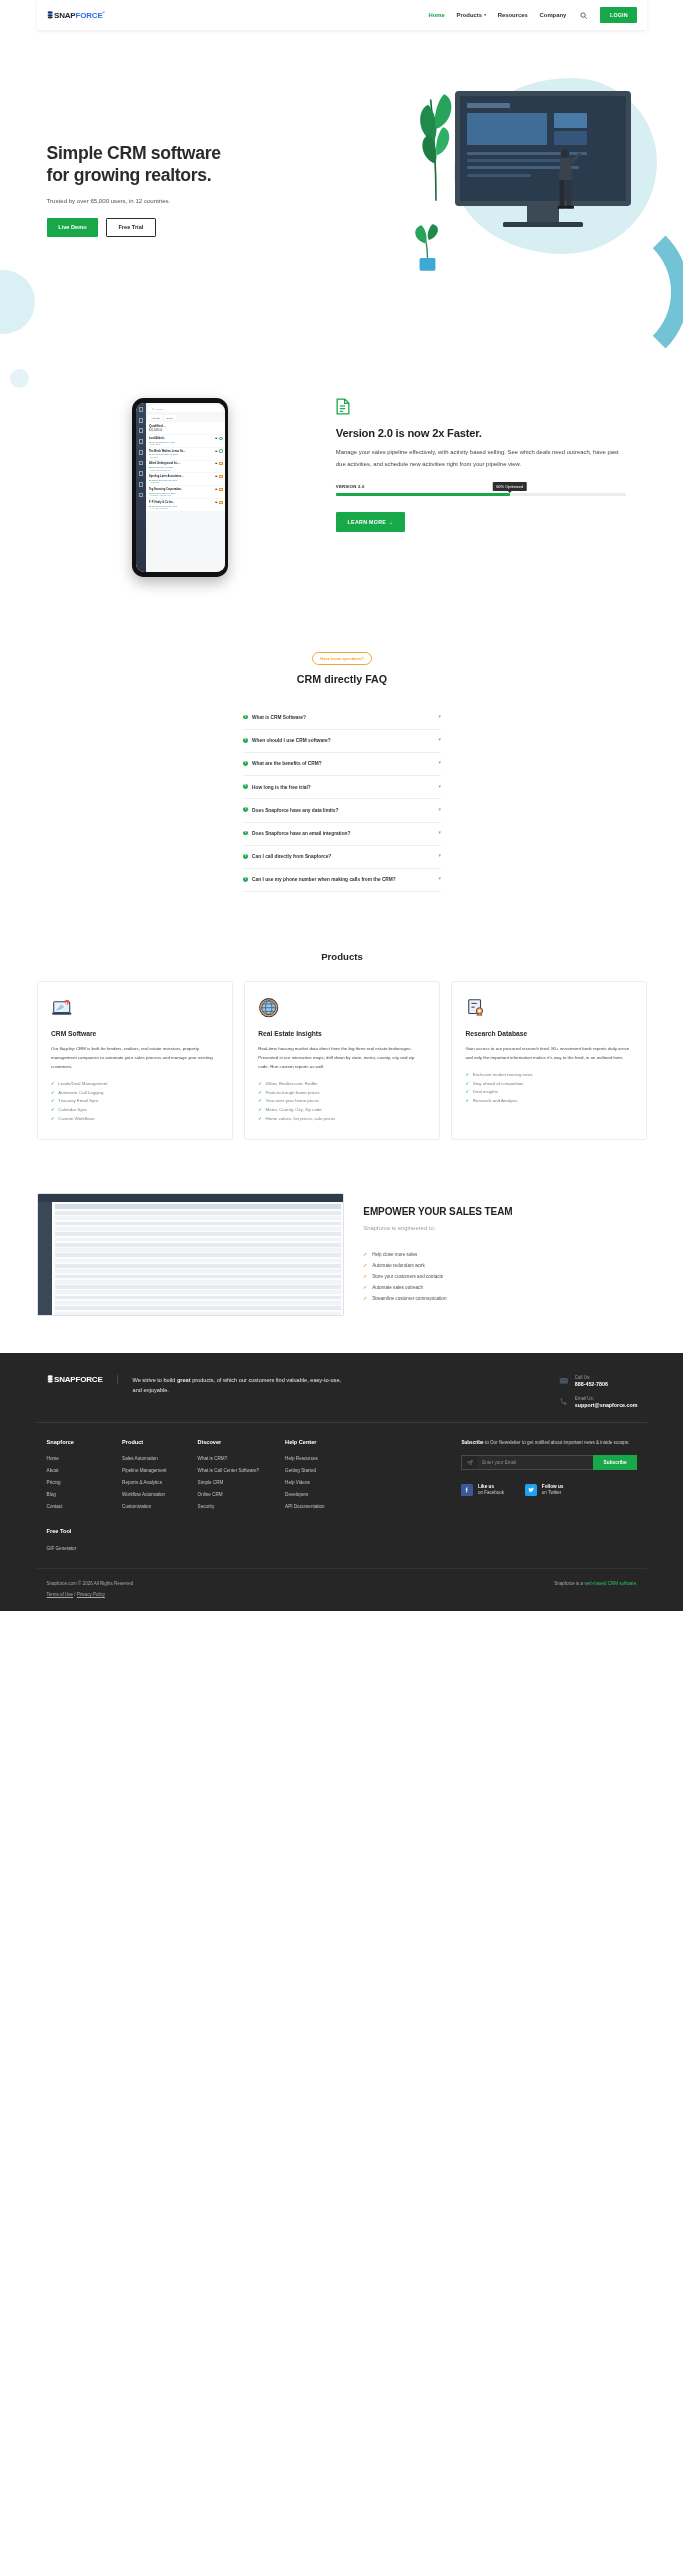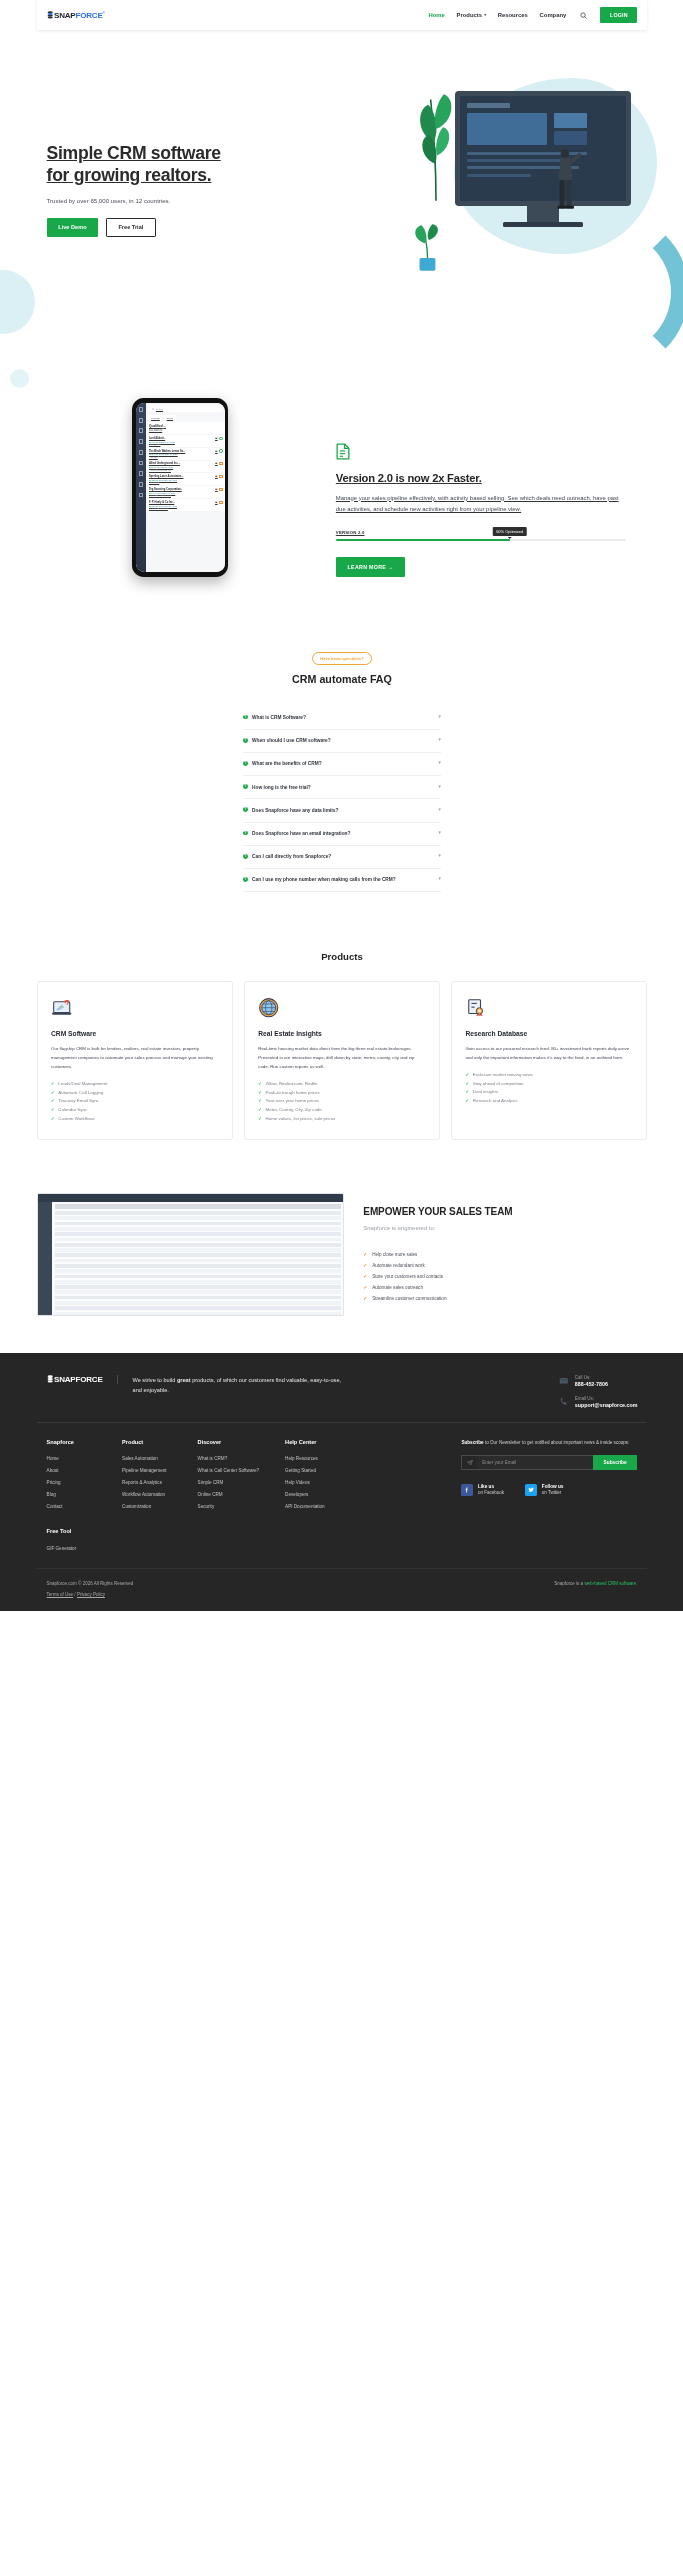--- a/index.html
+++ b/index.html
@@ -42,21 +42,20 @@
     padding: 4.8px 9.6px; border: none; border-radius: 1.1px; letter-spacing:0.2px; cursor: pointer;
   }
 
   
   .hero { position: relative; height: 320px; padding: 0 37px; }
   .hero-inner { display: flex; align-items: center; height: 100%; padding: 0 9.6px; }
   .hero-left { width: 46%; position: relative; z-index: 5; }
   .hero-title {
     font-size: 17.6px; line-height: 1.22; font-weight: 800; color: #2b2b2b;
     letter-spacing: -0.3px;
-    text-decoration: underline;
   }
   .hero-sub { margin-top: 10.7px; font-size: 6.1px; color: #4b5058; }
   .hero-btns { margin-top: 14px; display: flex; gap: 7.5px; }
   .btn-green {
     background: #18a749; color: #fff; border: none; font-size: 5.6px; font-weight: 700;
     padding: 5.9px 11.7px; cursor: pointer; border-radius: 1.1px;
   }
   .btn-outline {
     background: #fff; color: #2b2b2b; border: 0.5px solid #2b2b2b; font-size: 5.6px;
     font-weight: 700; padding: 5.3px 11.7px; cursor: pointer; border-radius: 1.1px;
@@ -90,21 +89,21 @@
   }
   .monitor-screen { width: 100%; height: 100%; background: #2a3b4d; border-radius: 1.6px; position: relative; overflow:hidden;}
   .m-card { position:absolute; background:#3f6d98; border-radius:1.1px; }
   .monitor-stand { width: 32px; height: 16px; background:#3b4a56; margin: 0 auto; }
   .monitor-base { width: 80px; height: 4.8px; background:#2f3c47; margin: 0 auto; border-radius:1.6px; }
   .plant { position:absolute; left: 32px; top: 16px; z-index: 2; }
   .person { position:absolute; left: 170px; top: 85px; z-index: 5; }
   .plant-pot { position:absolute; left: 29px; top: 160px; z-index: 4; }
 
   
-  .version-sec { padding: 48px 37px 32px; display: flex; align-items: flex-end; gap: 12px; text-decoration: underline; }
+  .version-sec { padding: 48px 37px 32px; display: flex; align-items: flex-start; gap: 12px; }
   .phone-col { width: 48%; display: flex; justify-content: center; }
   .phone {
     width: 96px; height: 179px; background: #111; border-radius: 11.7px; padding: 4.8px 3.2px;
     box-shadow: 0 5.3px 14px rgba(0,0,0,.28); position: relative;
   }
   .phone-screen { width: 100%; height: 100%; background: #f1f3f5; border-radius: 8.5px; overflow: hidden; display: flex; }
   .phone-side { width: 10.7px; background: linear-gradient(#37455a,#2a3547); display:flex; flex-direction:column; align-items:center; padding-top:4.3px; gap:5.9px;}
   .ps-ico { width: 4.8px; height: 4.8px; border: 0.6px solid #9fb0c6; border-radius: 0.5px; opacity:.85; }
   .phone-body { flex: 1; background: #f6f7f9; font-size: 2.3px; }
   .ph-search { margin: 2.7px 2.1px; background: #fff; border-radius: 4.8px; padding: 2.1px 3.2px; color:#9aa0a6; font-size:2.3px; display:flex; gap:1.6px; align-items:center;}
@@ -476,21 +475,21 @@
           <div class="progress-fill" id="progress-fill" style="width: 60%;"></div>
           <div class="progress-tip" id="progress-tip" style="left: 60%;">60% Optimized</div>
         </div>
       </div>
       <button class="learn-btn">LEARN MORE →</button>
     </div>
   </section>
 
   <section class="faq-sec">
     <span class="pill">Have basic questions?</span>
-    <h2 class="faq-title">CRM automate FAQ</h2>
+    <h2 class="faq-title">CRM directly FAQ</h2>
     <div class="faq-list" id="faq-list">
         <div class="faq-item">
           <span class="faq-q">
             <span class="q-icon">?</span>
             <span class="faq-text">What is CRM Software?</span>
           </span>
           <span class="chev">▾</span>
         </div>
         <div class="faq-item">
           <span class="faq-q">

